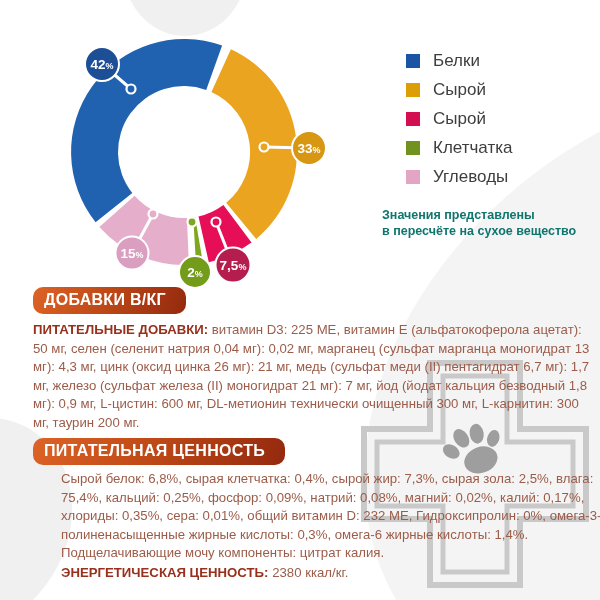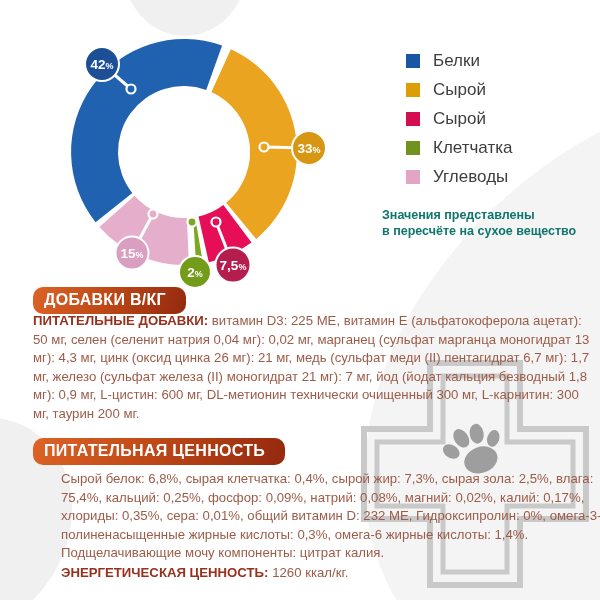--- a/index.html
+++ b/index.html
@@ -24,21 +24,21 @@
     color:#ffffff;font-weight:bold;font-size:16px;letter-spacing:.3px;
     padding:4px 20px 5px 11px;border-radius:10px;white-space:nowrap;
   }
   #additives-header{left:33px;top:287px;}
   #nutrition-header{left:33px;top:438px;}
   
   .para{
     position:absolute;z-index:3;width:562px;left:33px;
     font-size:13.2px;line-height:18.6px;color:#9c5c49;text-align:left;
   }
-  #additives-para{top:312px;}
+  #additives-para{top:321px;}
   #nutrition-para{top:470px;margin-left:28px;}
   .lead{font-weight:bold;color:#97301c;}
   .energy-line{margin-top:1px;}
   svg{display:block;}
 </style>
 </head>
 <body>
 
 <svg class="layer" width="600" height="600" style="z-index:0">
   <g>
@@ -118,14 +118,14 @@
   <div>Значения представлены</div>
   <div>в пересчёте на сухое вещество</div>
 </div>
 
 <div class="sec-header" id="additives-header">ДОБАВКИ В/КГ</div>
 <div class="para" id="additives-para"><span class="lead">ПИТАТЕЛЬНЫЕ ДОБАВКИ:</span> <span>витамин D3: 225 МЕ, витамин Е (альфатокоферола ацетат): 50 мг, селен (селенит натрия 0,04 мг): 0,02 мг, марганец (сульфат марганца моногидрат 13 мг): 4,3 мг, цинк (оксид цинка 26 мг): 21 мг, медь (сульфат меди (II) пентагидрат 6,7 мг): 1,7 мг, железо (сульфат железа (II) моногидрат 21 мг): 7 мг, йод (йодат кальция безводный 1,8 мг): 0,9 мг, L-цистин: 600 мг, DL-метионин технически очищенный 300 мг, L-карнитин: 300 мг, таурин 200 мг.</span></div>
 
 <div class="sec-header" id="nutrition-header">ПИТАТЕЛЬНАЯ ЦЕННОСТЬ</div>
 <div class="para" id="nutrition-para">
   <span>Сырой белок: 6,8%, сырая клетчатка: 0,4%, сырой жир: 7,3%, сырая зола: 2,5%, влага: 75,4%, кальций: 0,25%, фосфор: 0,09%, натрий: 0,08%, магний: 0,02%, калий: 0,17%, хлориды: 0,35%, сера: 0,01%, общий витамин D: 232 МЕ, Гидроксипролин: 0%, омега-3-полиненасыщенные жирные кислоты: 0,3%, омега-6 жирные кислоты: 1,4%. Подщелачивающие мочу компоненты: цитрат калия.</span>
-  <div class="energy-line"><span class="lead">ЭНЕРГЕТИЧЕСКАЯ ЦЕННОСТЬ:</span> <span>1260 ккал/кг.</span></div>
+  <div class="energy-line"><span class="lead">ЭНЕРГЕТИЧЕСКАЯ ЦЕННОСТЬ:</span> <span>2380 ккал/кг.</span></div>
 </div>
 
 </body></html>

